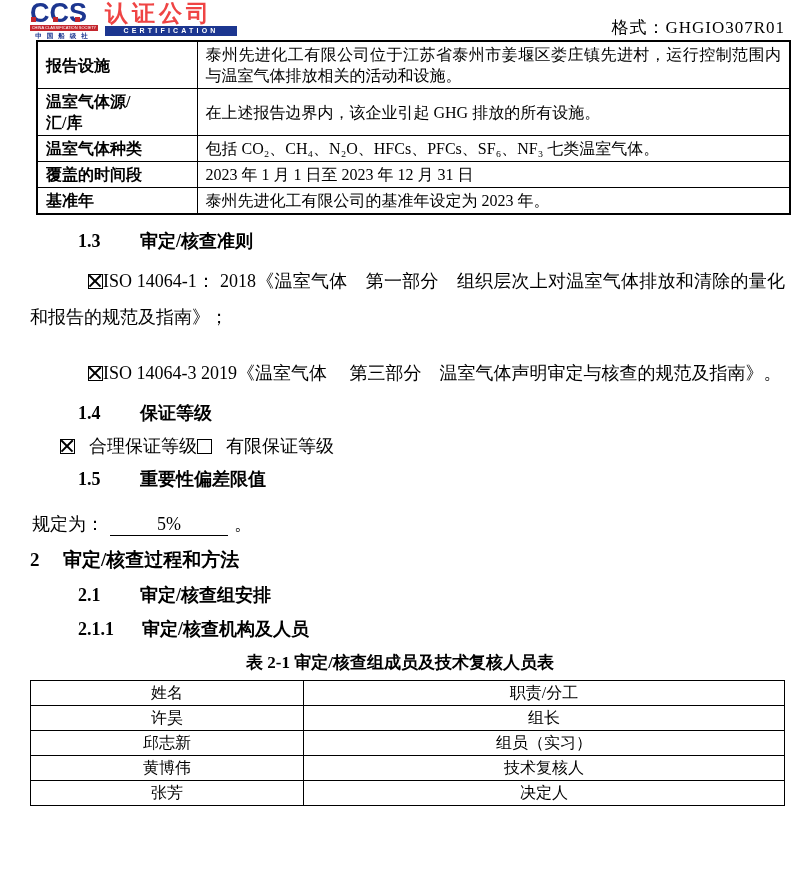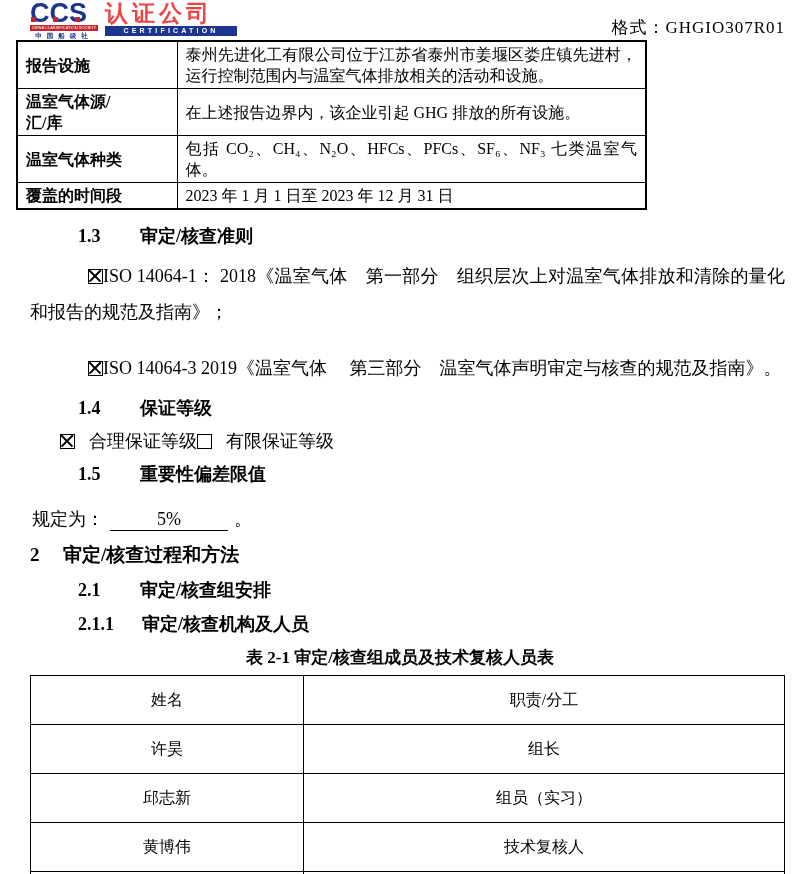--- a/index.html
+++ b/index.html
@@ -23,27 +23,27 @@
   .brand-block { }
   .brand-cn { display:block; font-family:"Liberation Sans", sans-serif; font-weight:bold;
               font-size:23px; line-height:23px; color:#ef4444; letter-spacing:4px; white-space:nowrap; }
   .brand-bar { margin-top:1px; width:132px; background:#1c3690; color:#fff;
                font-family:"Liberation Sans", sans-serif; font-weight:bold; font-size:7px;
                letter-spacing:3.2px; text-align:center; line-height:10px; height:10px; overflow:hidden; }
   .format { position:absolute; right:15px; top:16px; font-size:17px; letter-spacing:1px; }
 
   
   table { border-collapse:collapse; }
-  .t1 { margin-left:16px; width:631px; font-size:16px; border:2px solid #000;padding-left:32px; }
+  .t1 { margin-left:36px; width:755px; font-size:16px; border:2px solid #000;padding-left:32px; }
   .t1 td { border:1px solid #000; padding:2px 8px; line-height:21px; vertical-align:middle; }
   .t1 .lbl { width:160px; font-weight:bold; white-space:pre-line; }
   .t1 .val { text-align:justify; }
 
   .t2 { margin:6px 0 0 30px; width:755px; font-size:16px; text-align:center; }
-  .t2 td { border:1.5px solid #000; padding:14px 4px; line-height:20px; }
+  .t2 td { border:1.5px solid #000; padding:2px 4px; line-height:20px; }
   .t2 .c1 { width:273px; }
 
   
   .h-sub { margin-left:78px; font-size:18px; font-weight:bold; line-height:24px; }
   .h-sub .num { display:inline-block; width:62px; }
   .h-top { margin-left:30px; font-size:19px; font-weight:bold; line-height:26px; }
   .h-top .num { display:inline-block; width:33px; }
   .h-sub .num-wide { display:inline-block; width:64px; }
 
   .para { margin-left:30px; margin-right:15px; font-size:18px; line-height:36px;
@@ -108,20 +108,24 @@
       <td class="val">在上述报告边界内，该企业引起 GHG 排放的所有设施。</td>
     </tr>
     <tr>
       <td class="lbl">温室气体种类</td>
       <td class="val">包括 CO₂、CH₄、N₂O、HFCs、PFCs、SF₆、NF₃ 七类温室气体。</td>
     </tr>
     <tr>
       <td class="lbl">覆盖的时间段</td>
       <td class="val">2023 年 1 月 1 日至 2023 年 12 月 31 日</td>
     </tr>
+    <tr>
+      <td class="lbl">基准年</td>
+      <td class="val">泰州先进化工有限公司的基准年设定为 2023 年。</td>
+    </tr>
   </tbody>
     </table>
 
   <div class="h-sub mt14">
     <span class="num">1.3</span><span>审定/核查准则</span>
   </div>
   <p class="para mt10">
     <span class="cb checked"></span><span>ISO 14064-1：  2018《温室气体　第一部分　组织层次上对温室气体排放和清除的量化和报告的规范及指南》；</span>
   </p>
   <p class="para mt8">

